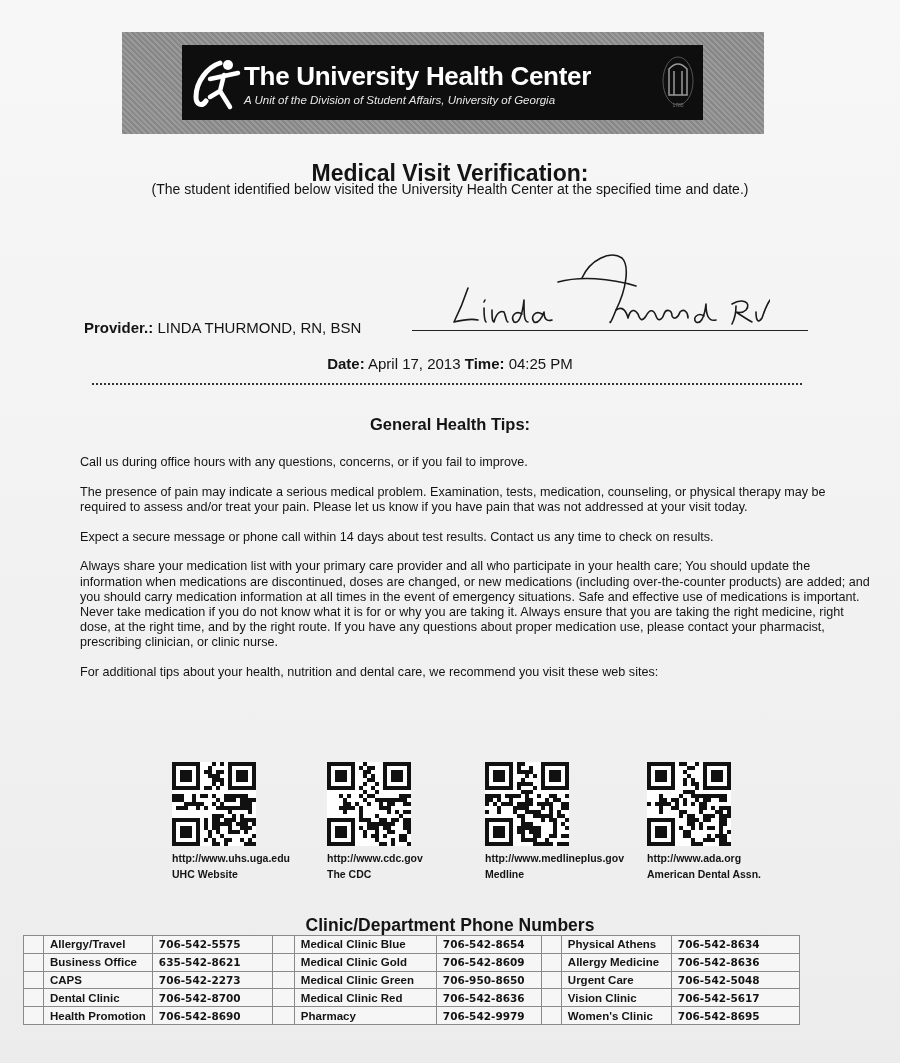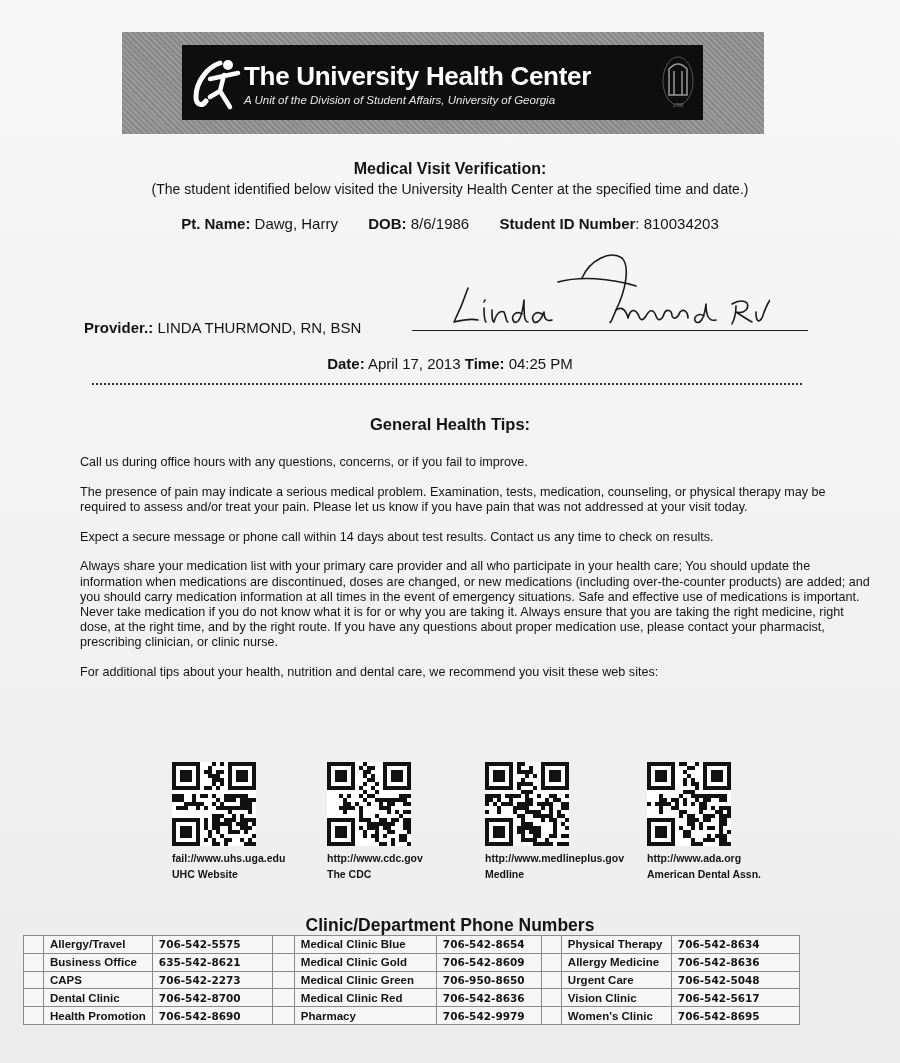--- a/index.html
+++ b/index.html
@@ -29,21 +29,21 @@
       color: #fff; font-size: 26px; font-weight: bold; letter-spacing: -0.3px;
       white-space: nowrap;
     }
     .banner-sub {
       position: absolute; left: 62px; top: 49px;
       color: #e8e8e8; font-size: 11.5px; font-style: italic; white-space: nowrap;
     }
     .arch-icon { position: absolute; left: 480px; top: 10px; width: 32px; height: 56px; }
 
     .center { position: absolute; left: 0; width: 900px; text-align: center; }
-    .title { top: 160px; font-size: 16px; font-weight: bold; }
+    .title { top: 160px; font-size: 23px; font-weight: bold; }
     .subtitle { top: 181px; font-size: 14px; }
     .info-row { top: 215px; font-size: 15px; }
     .info-row b { font-weight: bold; }
     .info-row .gap { display: inline-block; width: 22px; }
     .provider {
       position: absolute; left: 84px; top: 319px; font-size: 15px; white-space: nowrap;
     }
     .sig-line {
       position: absolute; left: 412px; top: 330px; width: 396px; height: 0;
       border-top: 1.5px solid #222;
@@ -109,30 +109,20 @@
         <line x1="12" y1="16" x2="12" y2="40" stroke="#9a9a9a" stroke-width="1.5"></line>
         <line x1="20" y1="16" x2="20" y2="40" stroke="#9a9a9a" stroke-width="1.5"></line>
         <text x="16" y="52" font-size="5" fill="#777" text-anchor="middle" font-family="Liberation Sans, sans-serif">1785</text>
       </svg>
     </div>
   </div>
 
   <div class="center title">Medical Visit Verification:</div>
   <div class="center subtitle">(The student identified below visited the University Health Center at the specified time and date.)</div>
 
-  <div class="center info-row">
-    <b>Pt. Name:</b>
-    <span>Dawg, Harry</span>
-    <span class="gap"></span>
-    <b>DOB:</b>
-    <span>8/6/1986</span>
-    <span class="gap"></span>
-    <b>Student ID Number</b>:
-    <span>810034203</span>
-  </div>
 
   <div class="provider">
     <b>Provider.:</b>
     <span>LINDA THURMOND, RN, BSN</span>
   </div>
 
   <svg class="signature" viewBox="0 0 330 82">
     <g fill="none" stroke="#1a1a1a" stroke-width="1.6" stroke-linecap="round" stroke-linejoin="round">
       <path d="M28 38 C24 50 18 64 14 72 C22 70 30 68 38 70"></path>
       <path d="M44 58 C44 64 44 70 46 72 M44 52 L45 50"></path>
@@ -605,21 +595,21 @@
         <span style="grid-area: 21 / 13; background: transparent;"></span>
         <span style="grid-area: 21 / 14;"></span>
         <span style="grid-area: 21 / 15; background: transparent;"></span>
         <span style="grid-area: 21 / 16; background: transparent;"></span>
         <span style="grid-area: 21 / 17; background: transparent;"></span>
         <span style="grid-area: 21 / 18; background: transparent;"></span>
         <span style="grid-area: 21 / 19;"></span>
         <span style="grid-area: 21 / 20;"></span>
         <span style="grid-area: 21 / 21;"></span>
       </div>
-    <div class="qr-url">fail://www.uhs.uga.edu</div>
+    <div class="qr-url">http://www.uhs.uga.edu</div>
     <div class="qr-label">UHC Website</div>
   </div>
   <div class="qr-wrap" style="left:327px">
     <div class="qr">
         <span style="grid-area: 1 / 1;"></span>
         <span style="grid-area: 1 / 2;"></span>
         <span style="grid-area: 1 / 3;"></span>
         <span style="grid-area: 1 / 4;"></span>
         <span style="grid-area: 1 / 5;"></span>
         <span style="grid-area: 1 / 6;"></span>
@@ -1961,21 +1951,21 @@
   <table class="phones">
     <tbody>
       <tr>
         <td class="sp"></td>
         <td class="nm">Allergy/Travel</td>
         <td class="ph">706-542-5575</td>
         <td class="sp2"></td>
         <td class="nm2">Medical Clinic Blue</td>
         <td class="ph2">706-542-8654</td>
         <td class="sp3"></td>
-        <td class="nm3">Physical Therapy</td>
+        <td class="nm3">Physical Athens</td>
         <td class="ph3">706-542-8634</td>
       </tr>
       <tr>
         <td class="sp"></td>
         <td class="nm">Business Office</td>
         <td class="ph">635-542-8621</td>
         <td class="sp2"></td>
         <td class="nm2">Medical Clinic Gold</td>
         <td class="ph2">706-542-8609</td>
         <td class="sp3"></td>

